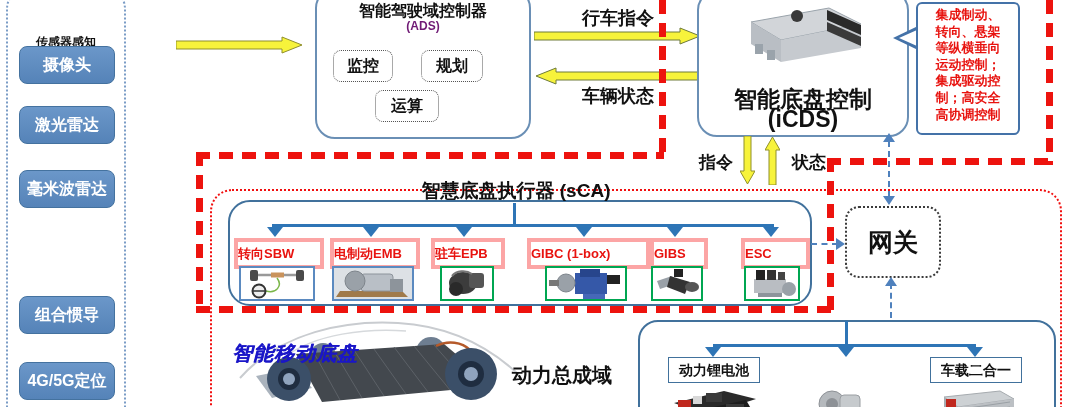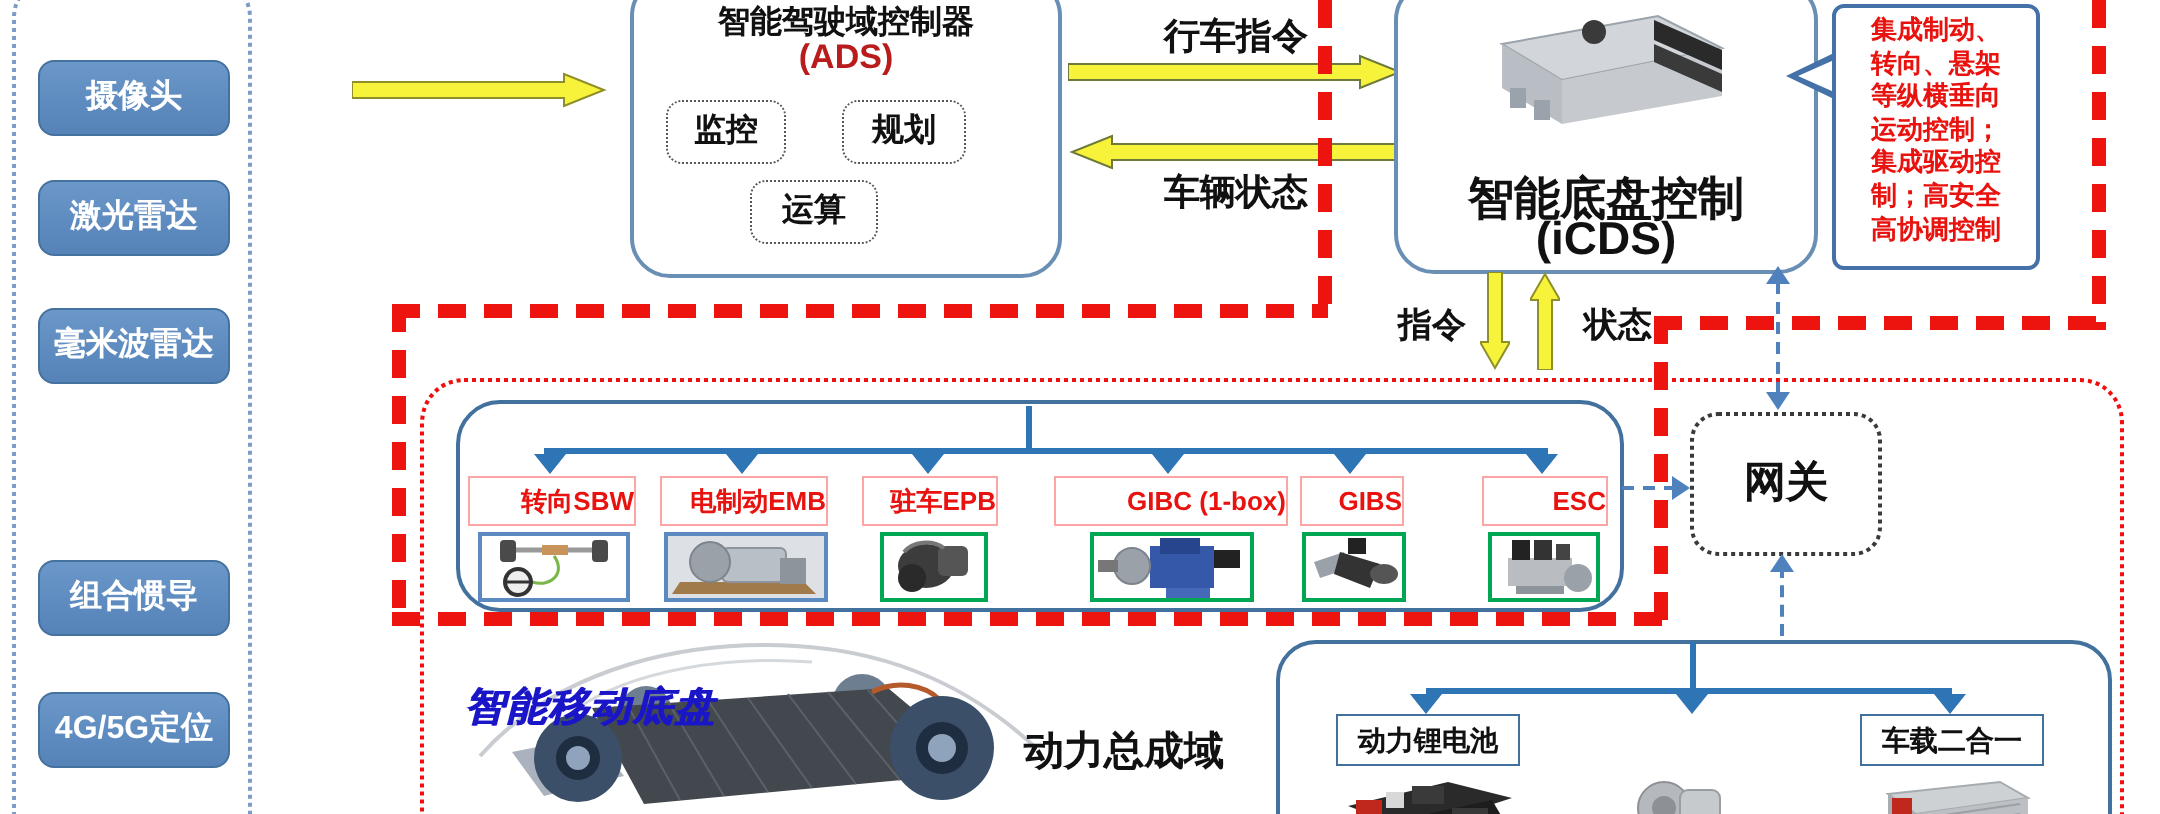--- a/index.html
+++ b/index.html
@@ -5,48 +5,48 @@
   html,body{margin:0;padding:0;background:#fff;}
   .stage{position:relative;width:1080px;height:407px;background:#fff;overflow:hidden;
          font-family:"Liberation Sans","DejaVu Sans",sans-serif;}
   .abs{position:absolute;}
   .ctr{text-align:center;}
   
   .sensor-panel{left:6px;top:-10px;width:116px;height:430px;border:2px dotted #7a9cc6;border-radius:18px;}
   .sensor-title{left:0;top:10px;width:116px;font-size:12px;font-weight:bold;color:#111;margin-top:32px;}
   .sensor-btn{left:11px;width:94px;height:36px;line-height:36px;border-radius:8px;
               background:linear-gradient(#6b97c9,#5583b8);border:1px solid #44729f;
-              color:#fff;font-size:16px;font-weight:bold;text-align:center;}
+              color:#fff;font-size:16px;font-weight:bold;text-align:center;margin-top:16px;}
   
   .bigbox{background:#fff;border:2.5px solid #6a8fb5;border-radius:20px;}
   .module{border:1.6px dotted #555;border-radius:8px;background:#fff;color:#111;
           font-size:16px;font-weight:bold;text-align:center;}
   .flowlabel{font-size:18px;font-weight:bold;color:#111;width:140px;text-align:center;}
   .smalllabel{font-size:17px;font-weight:bold;color:#111;}
   
   .callout{left:916px;top:2px;width:100px;height:126px;border:2.5px solid #4472a8;border-radius:6px;background:#fff;padding-top:3px;}
   .callout div{font-size:13px;line-height:16.6px;font-weight:bold;color:#e8130f;text-align:center;}
   
   .redh{height:7px;background:repeating-linear-gradient(90deg,#ed130e 0 14px,rgba(0,0,0,0) 14px 23px);}
   .redv{width:7px;background:repeating-linear-gradient(180deg,#ed130e 0 14px,rgba(0,0,0,0) 14px 23px);}
   .thin-dotted{left:210px;top:189px;width:848px;height:250px;border:2px dotted #f10e0e;border-radius:22px;}
   
   .sca-box{left:228px;top:200px;width:580px;height:102px;border:2.5px solid #41719c;border-radius:22px;background:#fff;}
   .sca-title{left:386px;top:178px;width:260px;font-size:19px;font-weight:bold;color:#111;text-align:center;}
   .tree{background:#2e75b6;}
   .tri{width:0;height:0;}
   .tri-tree{border-left:8px solid transparent;border-right:8px solid transparent;border-top:10px solid #2e75b6;}
-  .actu{height:23px;line-height:23px;background:#fff;border:1px solid #fca5a5;
-        color:#e8130f;font-size:13px;font-weight:bold;text-align:right;}
+  .actu{height:23px;line-height:23px;background:#fff;border:4px solid #fca5a5;
+        color:#e8130f;font-size:13px;font-weight:bold;text-align:left;}
   .imgbox{height:31px;background:#fff;}
   .b-blue{border:2px solid #5b8ac0;}
   .b-green{border:2px solid #00a651;}
   
   .gw{left:845px;top:206px;width:92px;height:68px;border:2px dotted #3a3a3a;border-radius:14px;background:#fff;
-      line-height:68px;text-align:center;font-size:21px;font-weight:bold;color:#111;}
+      line-height:68px;text-align:center;font-size:25px;font-weight:bold;color:#111;}
   .bdash-v{border-left:2.5px dashed #4f81bd;}
   .bdash-h{border-top:2.5px dashed #4f81bd;}
   .tri-up{border-left:6px solid transparent;border-right:6px solid transparent;border-bottom:9px solid #4f81bd;}
   .tri-dn{border-left:6px solid transparent;border-right:6px solid transparent;border-top:9px solid #4f81bd;}
   .tri-rt{border-top:6px solid transparent;border-bottom:6px solid transparent;border-left:9px solid #4f81bd;}
   
   .pt-box{left:638px;top:320px;width:414px;height:110px;border:2px solid #41719c;border-radius:20px;background:#fff;}
   .pt-item{height:24px;line-height:24px;background:#fff;border:1.5px solid #41719c;
            color:#111;font-size:14px;font-weight:bold;text-align:center;}
   .pt-label{font-size:20px;font-weight:bold;color:#111;}
@@ -67,21 +67,21 @@
     <div class="abs sensor-btn" style="top:288px">组合惯导</div>
     <div class="abs sensor-btn" style="top:354px">4G/5G定位</div>
   </div>
 
   <svg class="abs" style="left:176px;top:36px" width="128" height="18">
     <polygon points="0,5 106,5 106,1 126,9 106,17 106,13 0,13" fill="#f7f33b" stroke="#8f8f2a" stroke-width="1"></polygon>
   </svg>
 
   <div class="abs bigbox" style="left:315px;top:-12px;width:212px;height:147px">
     <div class="abs ctr" style="left:0;top:11px;width:212px;font-size:16px;font-weight:bold;color:#111">智能驾驶域控制器</div>
-    <div class="abs ctr" style="left:0;top:29px;width:212px;font-size:17px;font-weight:bold;color:#b91c1c">(ADS)</div>
+    <div class="abs ctr" style="left:0;top:29px;width:212px;font-size:12px;font-weight:bold;color:#701a75">(ADS)</div>
     <div class="abs module" style="left:16px;top:60px;width:58px;height:30px;line-height:30px">监控</div>
     <div class="abs module" style="left:104px;top:60px;width:60px;height:30px;line-height:30px">规划</div>
     <div class="abs module" style="left:58px;top:100px;width:62px;height:30px;line-height:30px">运算</div>
   </div>
 
   <div class="abs flowlabel" style="left:548px;top:6px">行车指令</div>
   <svg class="abs" style="left:534px;top:27px" width="168" height="18">
     <polygon points="0,5 146,5 146,1 166,9 146,17 146,13 0,13" fill="#f7f33b" stroke="#6e7a3a" stroke-width="1"></polygon>
   </svg>
   <svg class="abs" style="left:534px;top:67px" width="168" height="18">
@@ -121,20 +121,21 @@
     <polygon points="4,0 11,0 11,35 15,35 7.5,48 0,35 4,35" fill="#f7f33b" stroke="#8f8f2a" stroke-width="1"></polygon>
   </svg>
   <svg class="abs" style="left:765px;top:136px" width="15" height="49">
     <polygon points="4,49 11,49 11,14 15,14 7.5,1 0,14 4,14" fill="#f7f33b" stroke="#8f8f2a" stroke-width="1"></polygon>
   </svg>
   <div class="abs smalllabel" style="left:792px;top:151px">状态</div>
 
   <div class="abs thin-dotted"></div>
 
   <div class="abs sca-box"></div>
+  <div class="abs sca-title">智慧底盘执行器 (sCA)</div>
 
   <div class="abs tree" style="left:513px;top:203px;width:3px;height:23px"></div>
   <div class="abs tree" style="left:272px;top:224px;width:502px;height:3px"></div>
   <div class="abs tri tri-tree" style="left:267px;top:227px"></div>
   <div class="abs tri tri-tree" style="left:363px;top:227px"></div>
   <div class="abs tri tri-tree" style="left:456px;top:227px"></div>
   <div class="abs tri tri-tree" style="left:576px;top:227px"></div>
   <div class="abs tri tri-tree" style="left:667px;top:227px"></div>
   <div class="abs tri tri-tree" style="left:763px;top:227px"></div>
 

